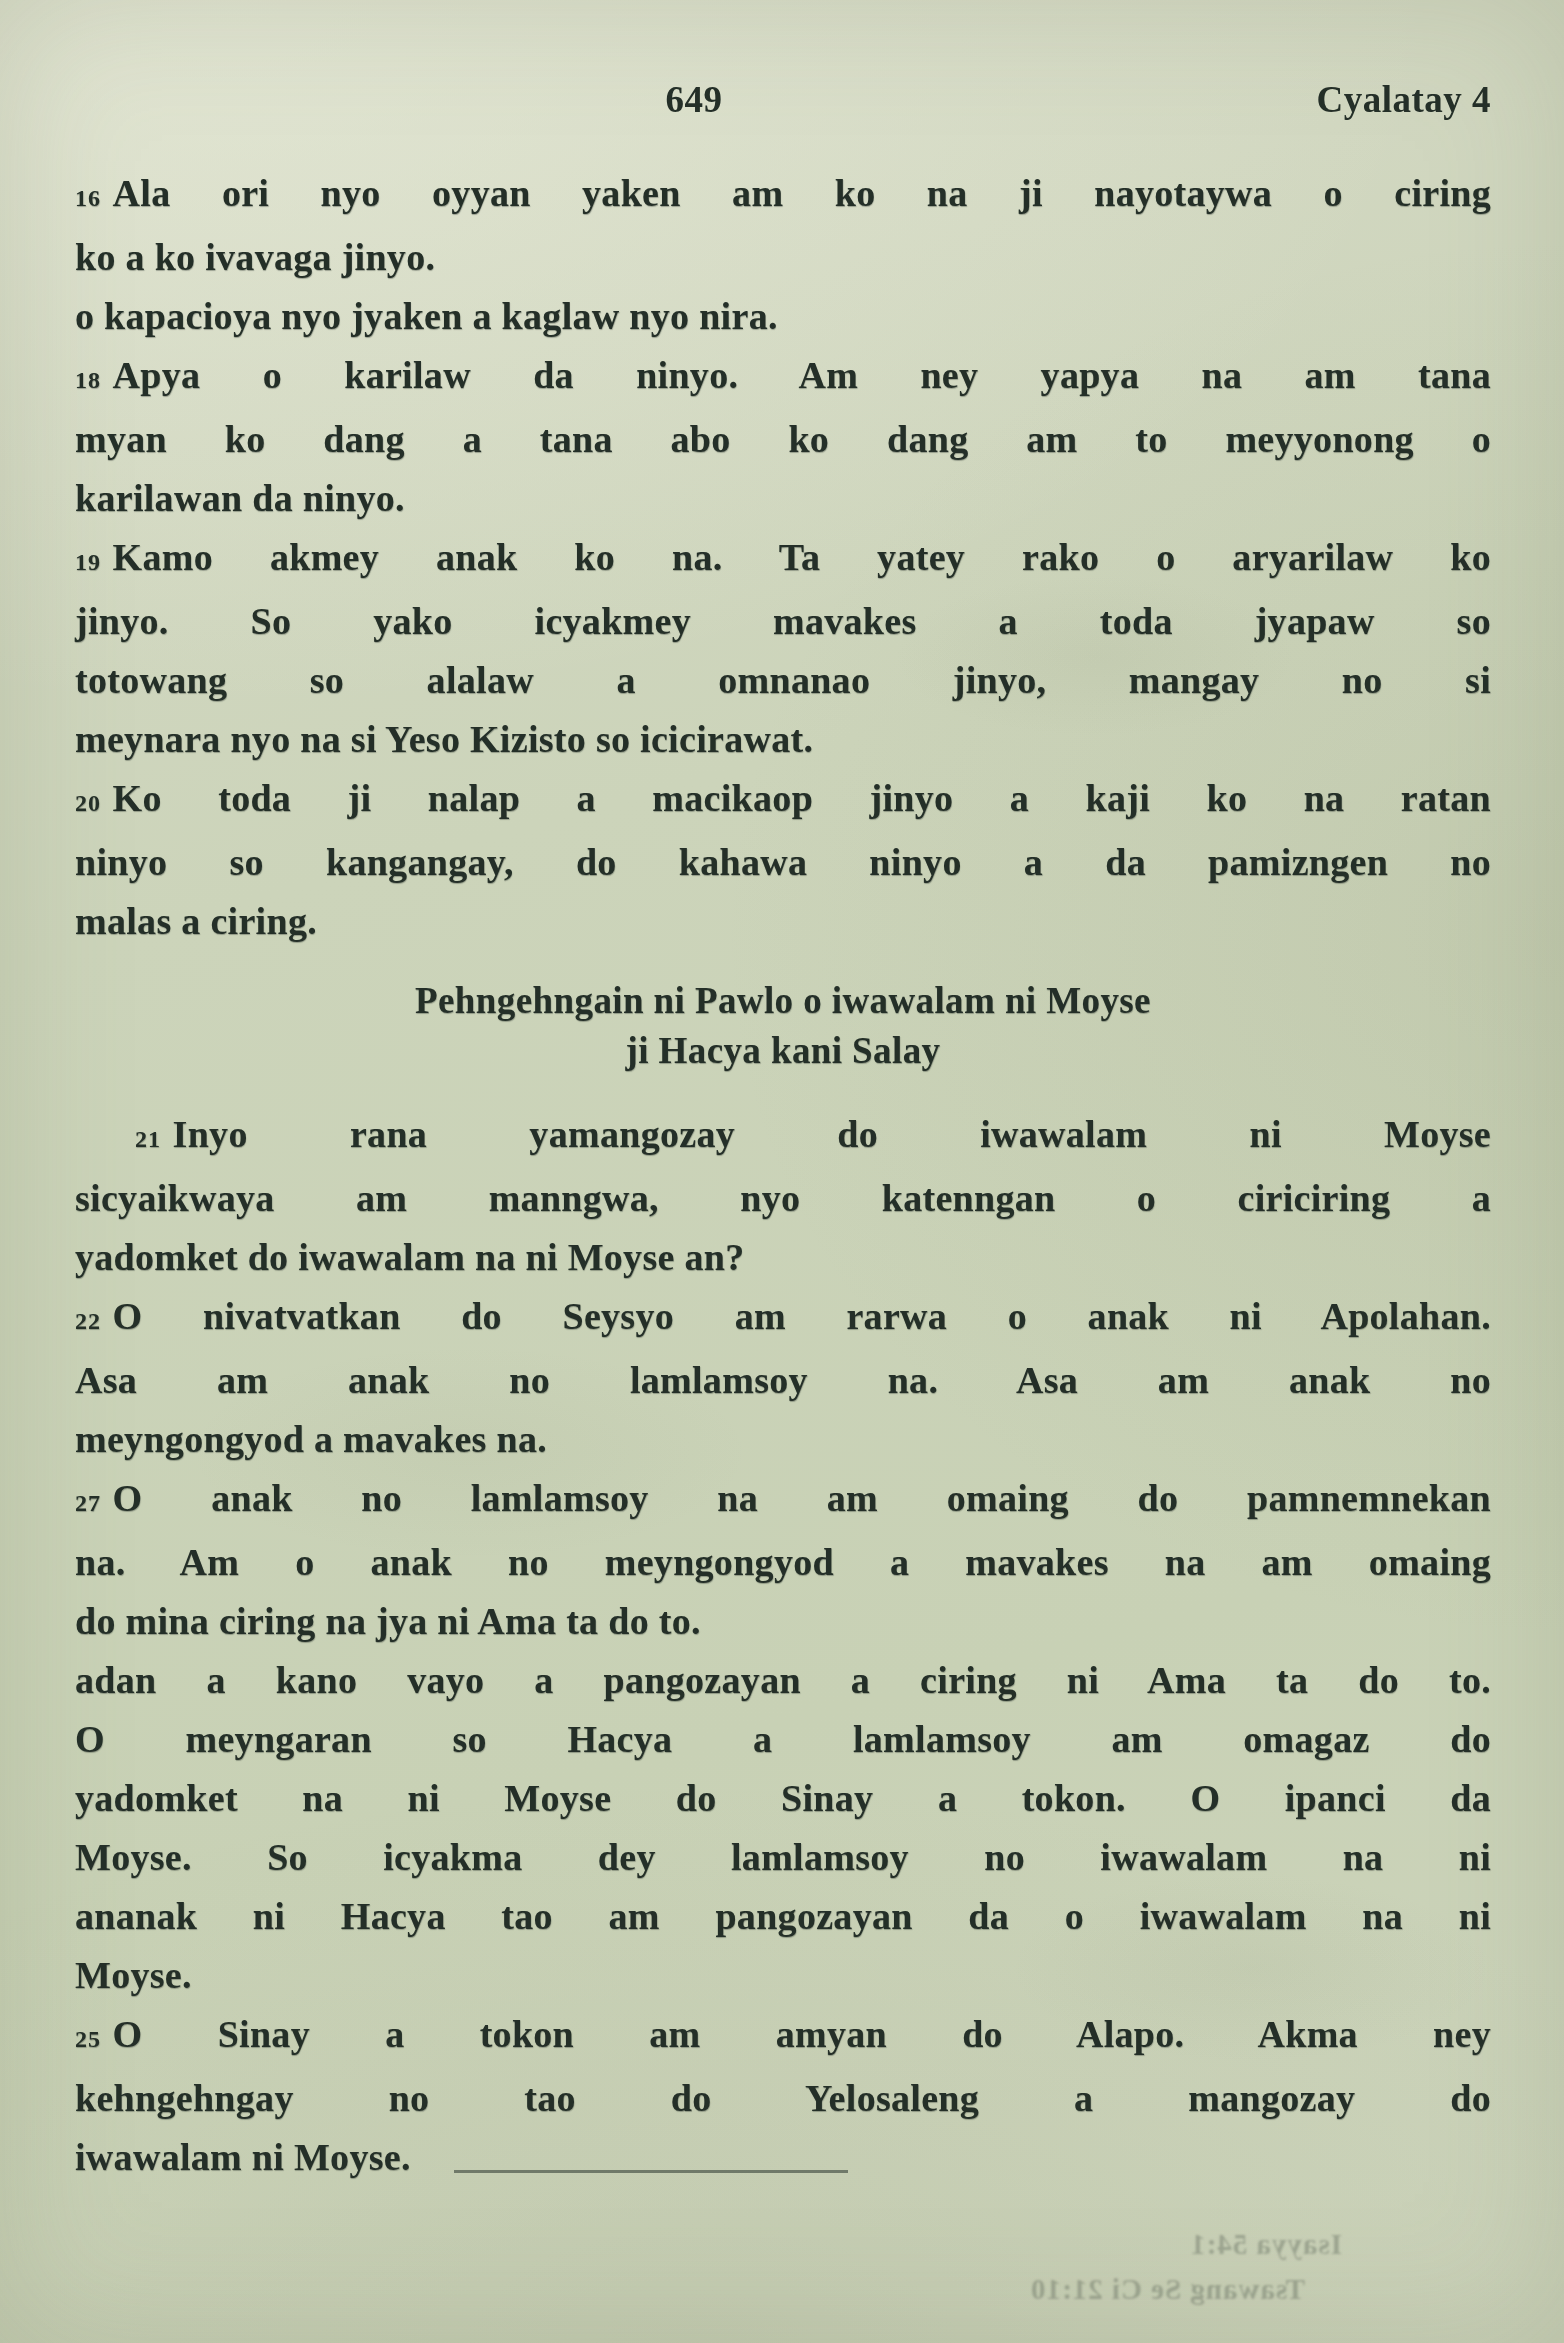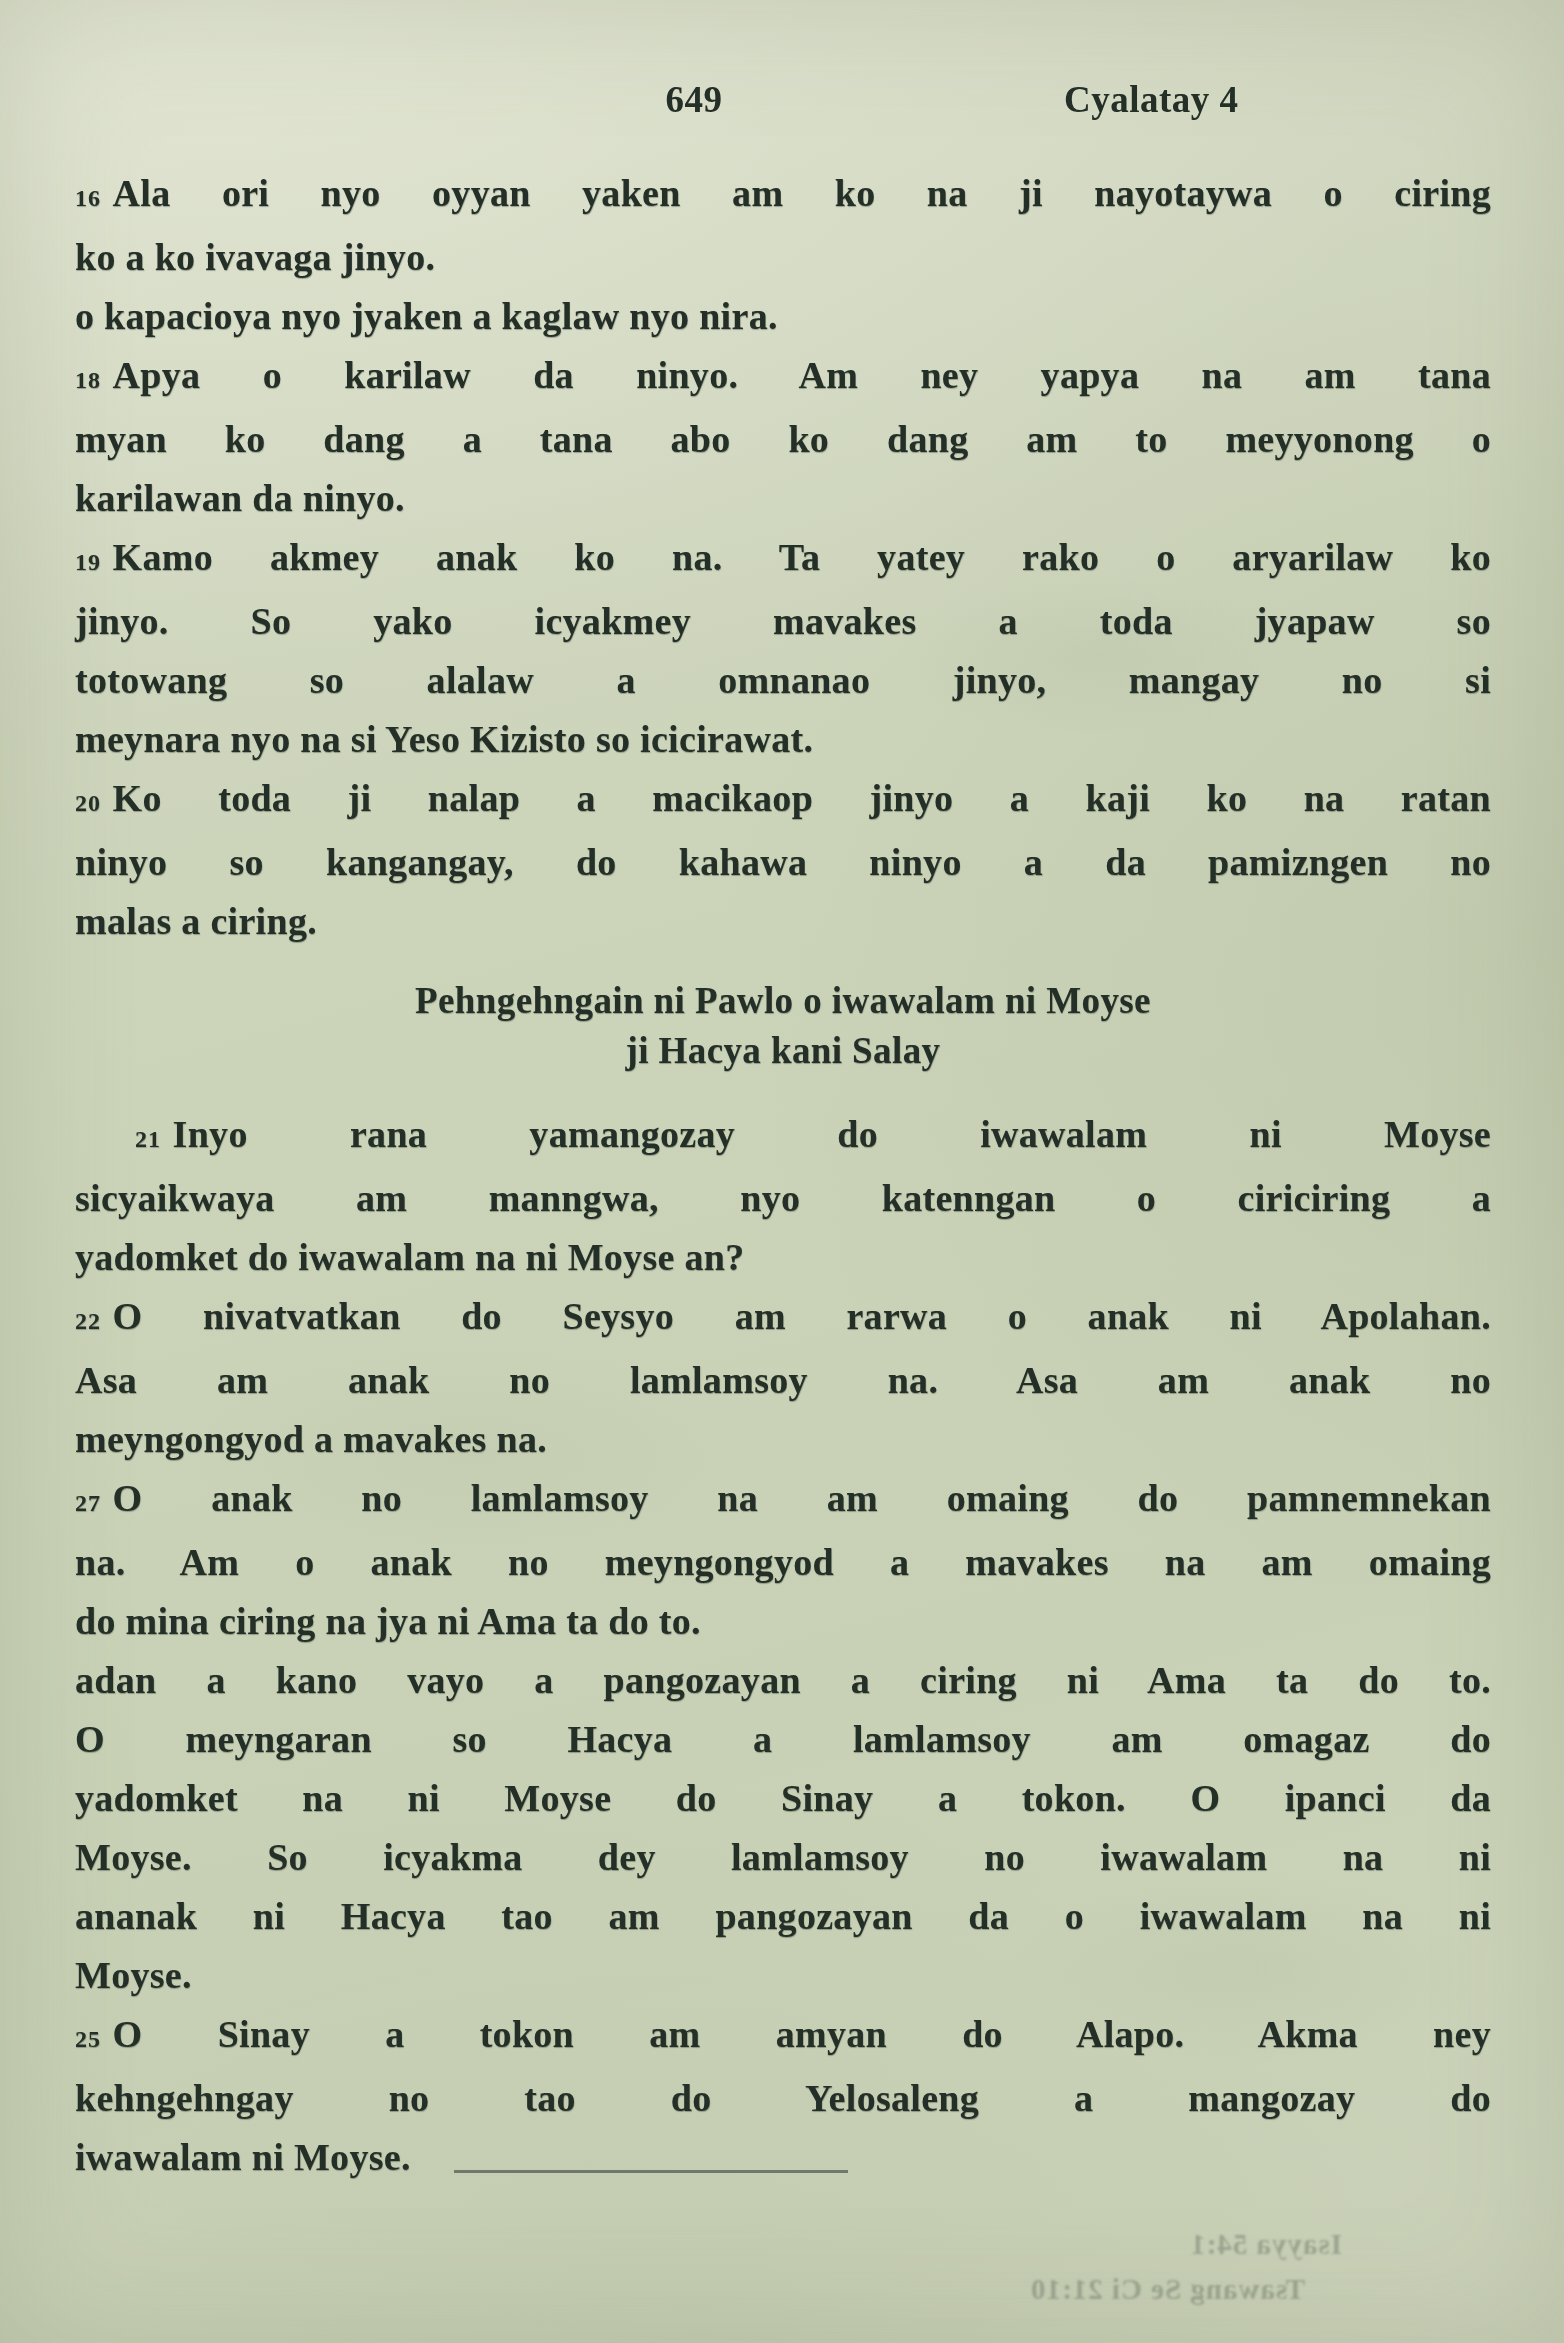--- a/index.html
+++ b/index.html
@@ -47,21 +47,21 @@
     line-height: 44px;
     margin-bottom: 42px;
     letter-spacing: 0.5px;
   }
   .running-head .pageno {
     position: relative;
     left: -89px;
     text-align: center;
   }
   .running-head .title {
-    text-align: center;
+    text-align: right;
   }
   .verse {
     margin: 0;
     font-size: 38px;
     line-height: 59px;
     letter-spacing: 0.3px;
     text-shadow: 0.4px 0.6px 0.9px rgba(36,47,40,0.35);
   }
   .vline {
     display: block;

